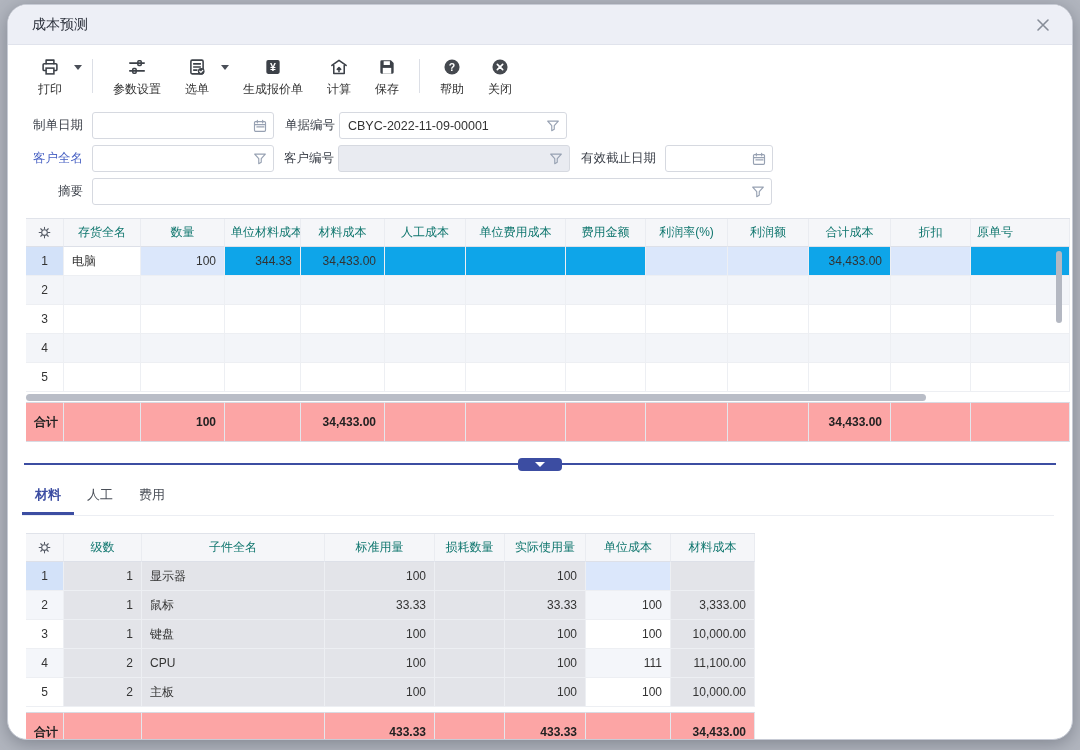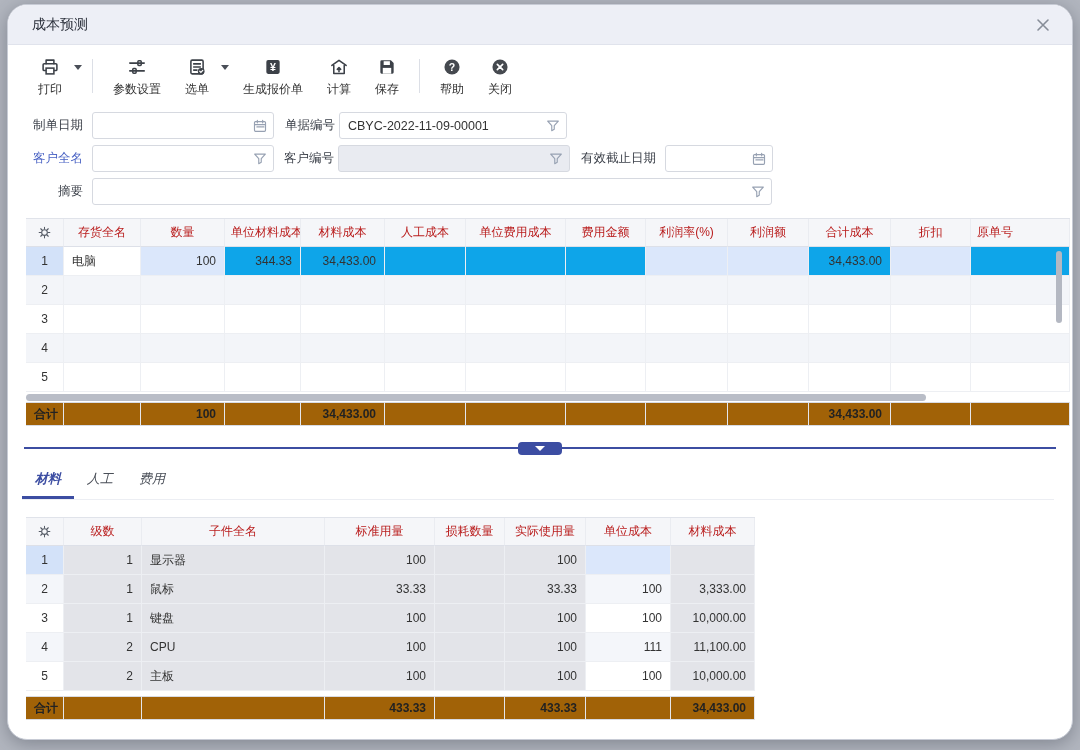--- a/index.html
+++ b/index.html
@@ -34,57 +34,57 @@
   .field { position:relative; height:27px; border:1px solid #d6d9e0; border-radius:3px; background:#fff; margin-left:9px; }
   .field input { border:none; outline:none; background:transparent; width:calc(100% - 24px);
     height:25px; padding:0 2px 0 8px; font-size:12.5px; color:#333; font-family:inherit; }
   .field.disabled { background:#e9ebf1; }
   .field .ficon { position:absolute; right:5px; top:5px; width:16px; height:16px; }
 
   
   .grid-wrap { position:relative; margin:13px 18px 0 18px; }
   table { border-collapse:separate; border-spacing:0; table-layout:fixed; }
   .tbl { border-top:1px solid #e0e3ea; }
-  th { height:28px; background:#f5f6f9; color:#b91c1c; font-weight:normal; font-size:12px;
+  th { height:28px; background:#f5f6f9; color:#0f766e; font-weight:normal; font-size:12px;
     border-bottom:1px solid #dde0e8; border-right:1px solid #eaecf1; text-align:center;
     padding:0 6px; overflow:hidden; white-space:nowrap; }
   td { height:29px; background:#fff; font-size:12px; color:#333;
     border-bottom:1px solid #edeff3; border-right:1px solid #edeff3;
     padding:0 8px; overflow:hidden; white-space:nowrap; }
   td.c { text-align:center; } td.r { text-align:right; } td.l { text-align:left; } td.b { font-weight:bold; }
   th.gear-th svg, .gear-th svg { width:15px; height:15px; vertical-align:middle; }
 
   .tbl-main tbody tr:nth-child(even) td { background:#f3f5f9; }
   .tbl-main tbody tr.sel td.ro { background:#0ea5e9; }
   .tbl-main tbody tr.sel td.ed { background:#dbe7fb; }
   .tbl-main tbody tr.sel td.num { background:#d3e2f9; }
   .tbl-main tbody tr.sel td.active { background:#fff; }
 
   .tbl-detail td.ro { background:#e3e4e9; }
   .tbl-detail tbody tr:nth-child(even) td:not(.ro) { background:#f4f6fa; }
   .tbl-detail tbody tr.sel td.ed { background:#dbe7fb; }
   .tbl-detail tbody tr.sel td.num { background:#d3e2f9; }
 
-  .totals-tbl td { height:24px; background:#a16207; font-weight:bold;
+  .totals-tbl td { height:40px; background:#fca5a5; font-weight:bold;
     border-top:1px solid #d8dbe3; border-bottom:1px solid #d8dbe3; border-right:1px solid #e4e6ec; color:#222; }
 
   
   .hscroll { height:9px; margin:1px 18px 0 18px; position:relative; }
   .hscroll .thumb { position:absolute; left:0; top:1px; width:900px; height:7px; background:#b9bdc7; border-radius:4px; }
   .vscroll { position:absolute; right:-8px; top:31px; width:6px; height:150px; }
   .vscroll .thumb { position:absolute; top:2px; left:0; width:6px; height:72px; background:#b4b8c2; border-radius:3px; }
 
   
   .divider { position:relative; height:2px; background:#3c4da2; margin:21px 16px 0 16px; }
   .pill { position:absolute; left:50%; transform:translateX(-50%); top:-5px; width:44px; height:13px;
     background:#3c4da2; border-radius:4px; display:flex; align-items:center; justify-content:center; cursor:pointer; }
   .pill .tri { width:0; height:0; border-left:5px solid transparent; border-right:5px solid transparent; border-top:5px solid #fff; }
 
   
-  .tabs { display:flex; margin:15px 18px 0 14px; border-bottom:1px solid #eceef3;font-style:italic; }
+  .tabs { display:flex; margin:15px 18px 0 14px; border-bottom:1px solid #eceef3; }
   .tab { padding:6px 13px 8px 13px; font-size:13px; color:#4a4f58; cursor:pointer; border-bottom:3px solid transparent; }
   .tab.active { color:#3c4da2; font-weight:bold; border-bottom-color:#3c4da2; }
 
   .icon-stroke { stroke:#3c4148; fill:none; stroke-width:1.4; stroke-linecap:round; stroke-linejoin:round; }
   .icon-lite   { stroke:#97a1b2; fill:none; stroke-width:1.3; stroke-linecap:round; stroke-linejoin:round; }
 </style>
 </head>
 <body>
 
 <div class="dialog">

